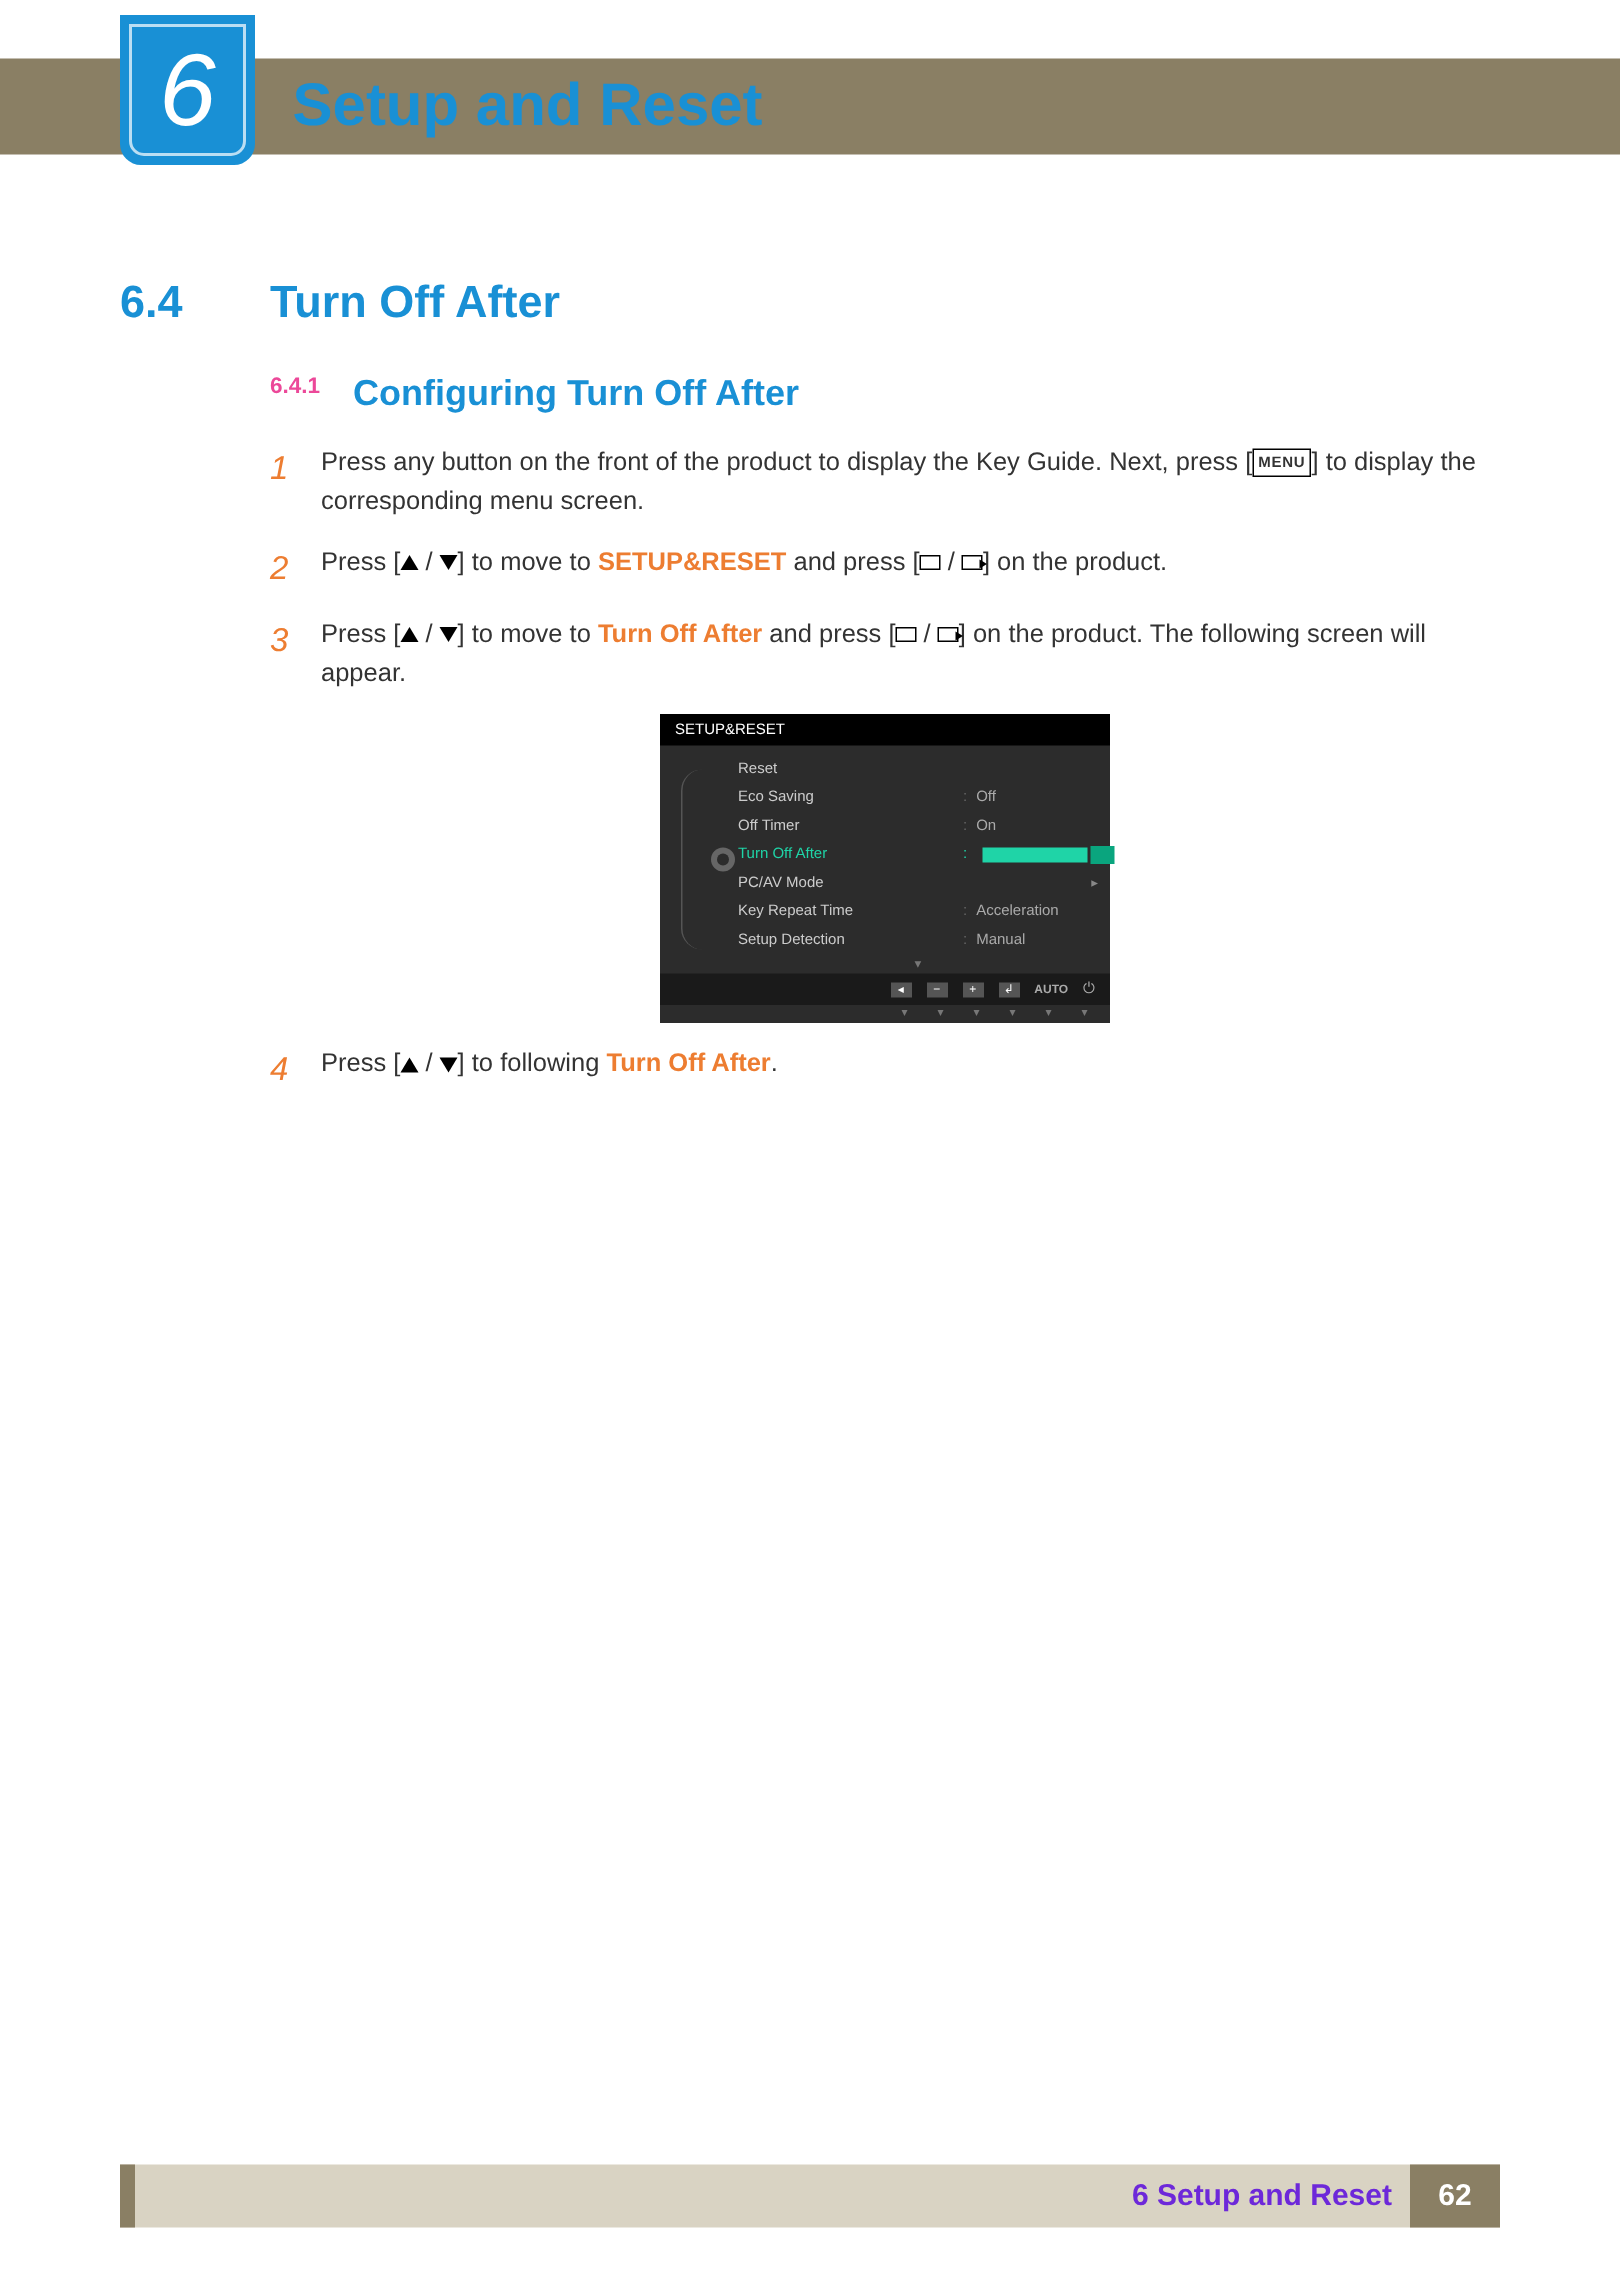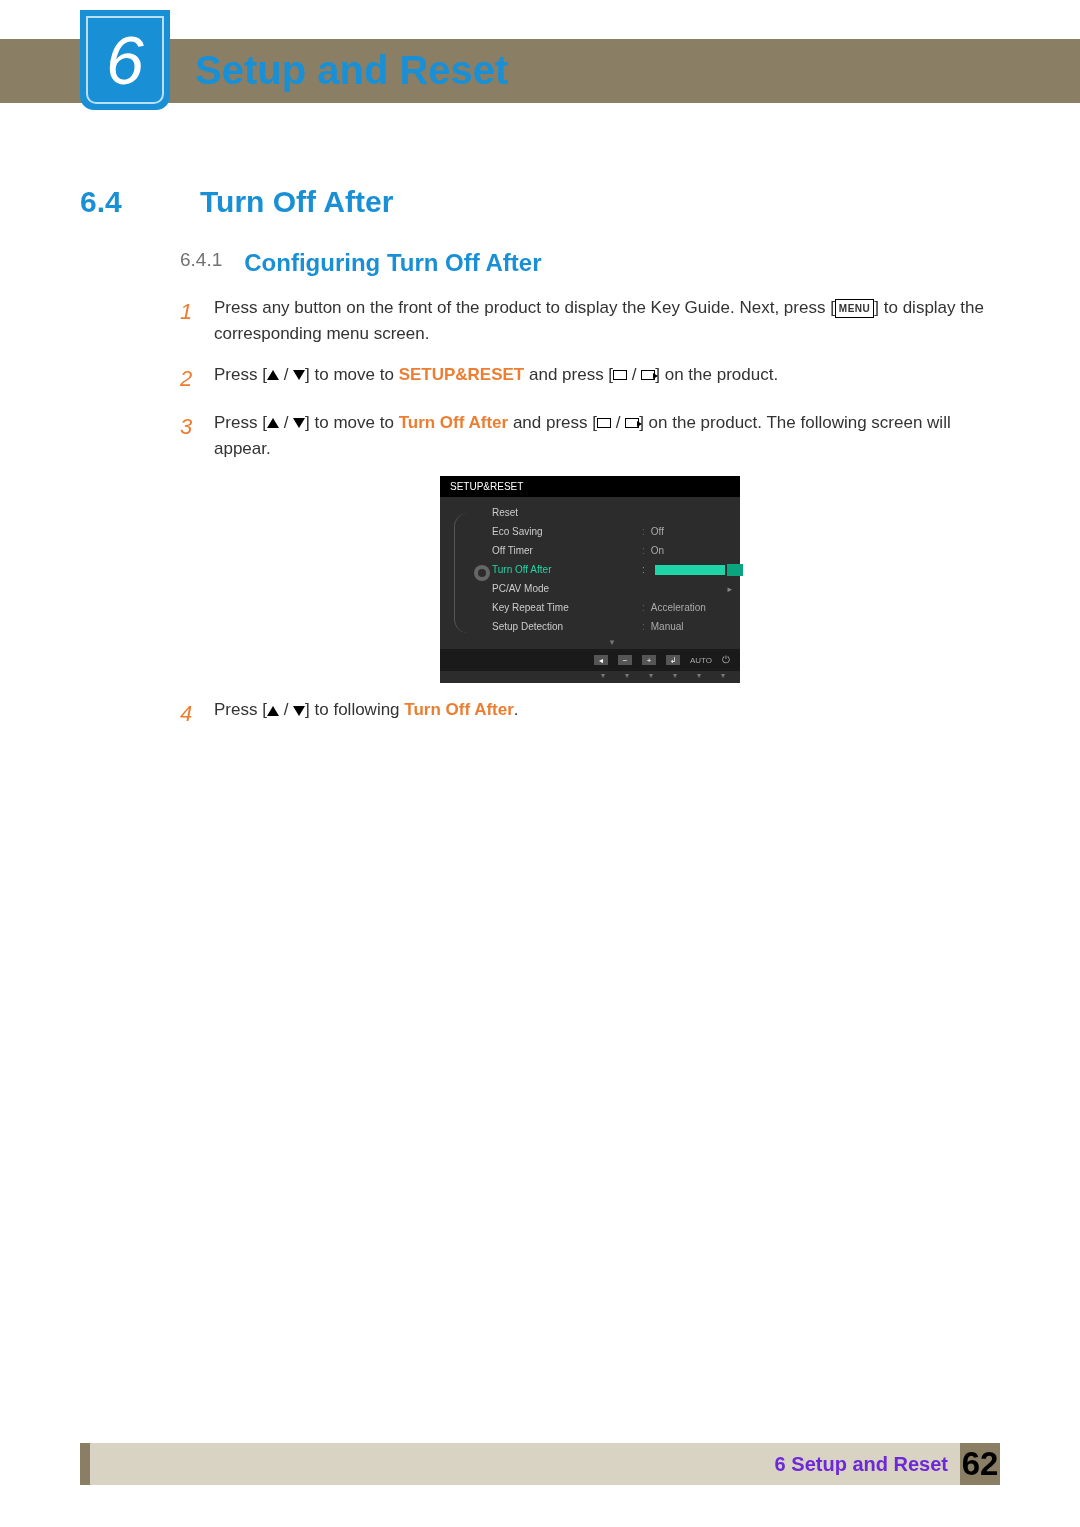--- a/index.html
+++ b/index.html
@@ -6,33 +6,33 @@
   body { width:1080px; height:1527px; background:#fff; font-family:Arial,Helvetica,sans-serif; color:#333; position:relative; }
 
   .top-bar { position:absolute; top:39px; left:0; right:0; height:64px; background:#8a7f64; }
   .top-tab { position:absolute; top:10px; left:80px; width:90px; height:100px; background:#1990d5; border-radius:0 0 14px 14px; }
   .top-tab-inner { position:absolute; top:6px; left:6px; right:6px; bottom:6px; border:2px solid rgba(255,255,255,.7); border-radius:0 0 10px 10px; display:flex; align-items:center; justify-content:center; }
   .top-tab-num { color:#fff; font-size:68px; font-weight:400; font-style:italic; line-height:1; }
   .chapter-title { position:absolute; top:48px; left:195px; font-size:40px; font-weight:bold; color:#1990d5; }
 
   .content { position:absolute; top:185px; left:80px; right:80px; }
 
-  .sec-row { display:flex; gap:60px; margin-bottom:30px;align-items:center; }
+  .sec-row { display:flex; gap:40px; margin-bottom:30px;align-items:center; }
   .sec-num { color:#1990d5; font-size:30px; font-weight:bold; width:60px; }
   .sec-title { color:#1990d5; font-size:30px; font-weight:bold; }
 
   .body-text { margin-left:100px; font-size:17px; line-height:1.55; color:#222; margin-bottom:18px; }
 
   .note-row { margin-left:100px; display:flex; gap:12px; align-items:flex-start; font-size:16px; margin-bottom:22px; }
   .note-icon { width:24px; height:24px; background:#1990d5; position:relative; flex-shrink:0; }
   .note-icon::after { content:""; position:absolute; right:-2px; bottom:-2px; width:0; height:0; border-left:10px solid transparent; border-bottom:10px solid #fff; }
   .pen { position:absolute; top:5px; left:5px; width:3px; height:12px; background:#fff; transform:rotate(35deg); }
 
   .subsec-row { margin-left:100px; display:flex; gap:22px; margin-bottom:18px; }
-  .subsec-num { color:#737373; font-size:19px; font-weight:normal; }
+  .subsec-num { color:#ec4899; font-size:15px; font-weight:bold; }
   .subsec-title { color:#1990d5; font-size:24px; font-weight:bold; }
 
   .step-list { margin-left:100px; }
   .step-row { display:flex; gap:18px; margin-bottom:14px; font-size:17px; line-height:1.55; }
   .step-num { color:#ed7d31; font-size:22px; font-style:italic; width:16px; flex-shrink:0; }
   .step-text { flex:1; }
   .hl { color:#ed7d31; font-weight:bold; }
 
   .btn-inline { display:inline-block; vertical-align:middle; }
   .menu-box { font-size:10px; font-weight:bold; border:1px solid #000; padding:1px 3px; background:#fff; letter-spacing:.5px; }
@@ -55,30 +55,30 @@
   .osd-item.sel span:first-child { color:#1fd4a7; }
   .osd-val { color:#aaa; min-width:90px; }
   .osd-colon { color:#666; margin-right:6px; }
   .osd-slider { display:inline-flex; align-items:center; gap:4px; }
   .osd-bar { width:70px; height:10px; background:#1fd4a7; position:relative; }
   .osd-bar::after { content:""; position:absolute; right:-18px; top:-1px; width:16px; height:12px; background:#0aa57e; }
   .osd-bar-val { position:absolute; right:-16px; top:0; font-size:9px; color:#fff; }
   .osd-caret { color:#888; font-size:9px; }
   .osd-footer { background:#1a1a1a; display:flex; justify-content:flex-end; gap:10px; padding:5px 10px; align-items:center; }
   .osd-fbtn { width:14px; height:10px; background:#555; display:flex; align-items:center; justify-content:center; color:#fff; font-size:8px; }
-  .osd-auto { font-size:8px; color:#aaa; }
+  .osd-auto { font-size:8px; color:#aaa;font-weight:bold; }
   .osd-down-row { display:flex; justify-content:flex-end; gap:10px; padding:0 10px 3px; }
   .osd-down-row span { color:#777; font-size:8px; width:14px; text-align:center; }
   .osd-arrow-col { font-size:9px; color:#777; text-align:center; padding-top:1px; }
 
   
   .footer-bar { position:absolute; left:80px; bottom:42px; right:80px; height:42px; background:#d9d3c3; display:flex; align-items:center; justify-content:flex-end; }
   .footer-left-seg { width:10px; height:42px; background:#8a7f64; margin-right:auto; }
   .footer-chapter { color:#6d28d9; font-size:20px; font-weight:bold; margin-right:12px; }
-  .footer-pagenum { width:40px; height:42px; background:#8a7f64; color:#000000; font-size:33px; font-weight:bold; display:flex; align-items:center; justify-content:center; }
+  .footer-pagenum { width:60px; height:42px; background:#8a7f64; color:#ffffff; font-size:20px; font-weight:bold; display:flex; align-items:center; justify-content:center; }
 </style>
 </head>
 <body>
 
 <div class="top-bar"></div>
 <div class="top-tab">
   <div class="top-tab-inner">
       <span class="top-tab-num">6</span>
     </div>
 </div>

